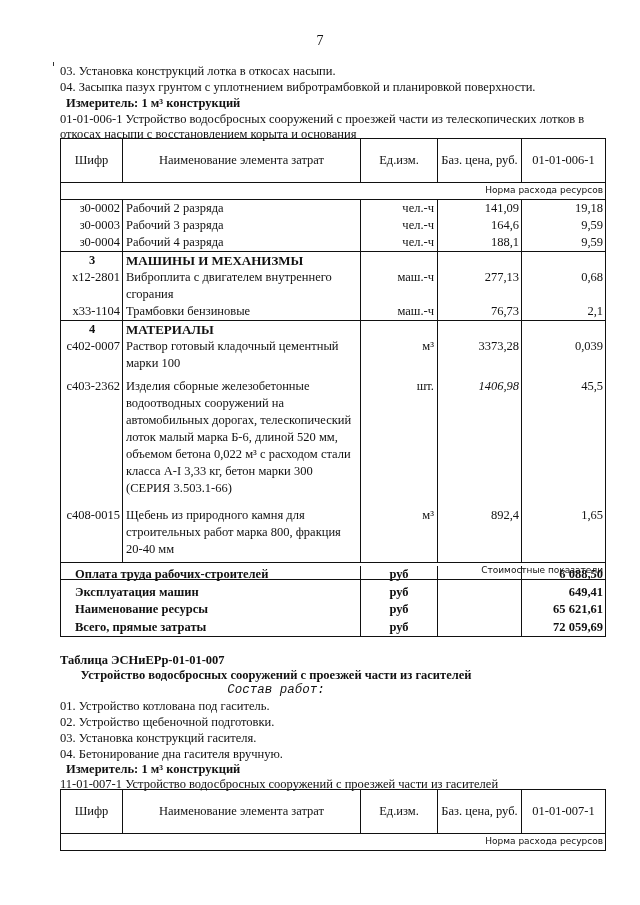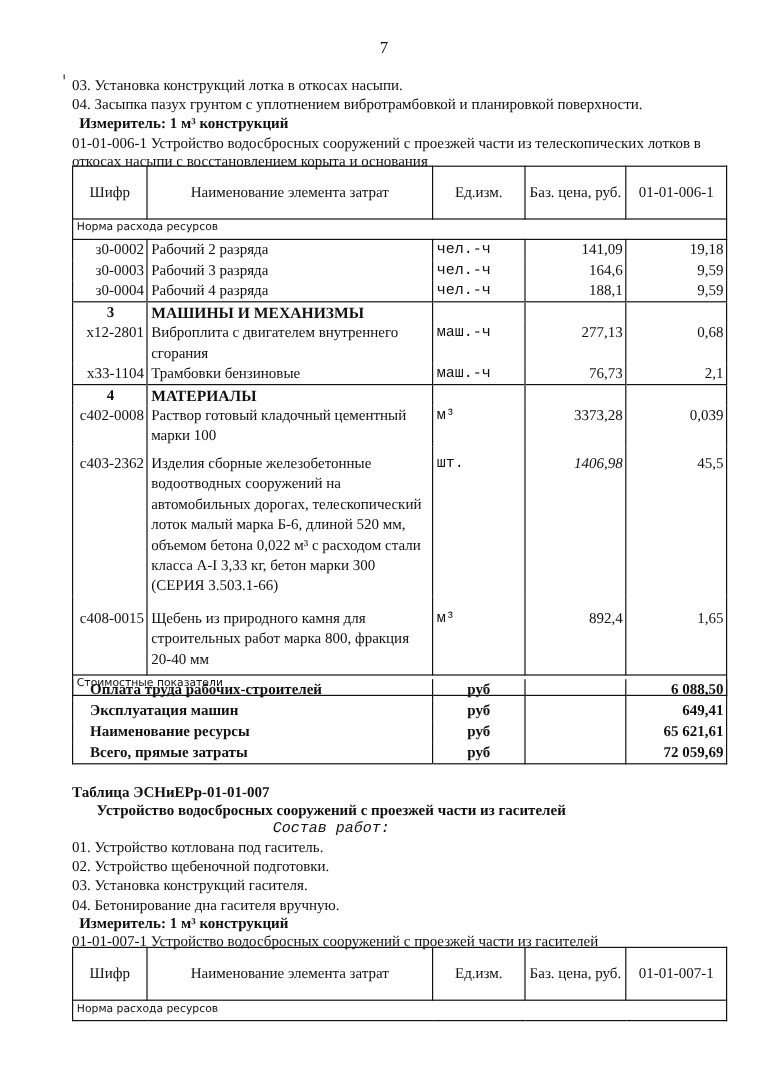--- a/index.html
+++ b/index.html
@@ -9,25 +9,25 @@
   .page-num { left: 0; width: 640px; top: 33px; text-align: center; font-size: 14px; }
   .line { left: 60px; font-size: 12.5px; }
   .bold { font-weight: bold; }
   .ital { font-style: italic; font-family: Liberation Mono, monospace; }
   .center { left: 0; width: 552px; text-align: center; }
   .mark { position: absolute; width: 1px; background: #333; }
 
   table.grid { position: absolute; left: 60px; width: 545px; border-collapse: collapse; table-layout: fixed; font-size: 12.5px; }
   table.grid td { padding: 0 3px; vertical-align: top; line-height: 17px; }
   table.grid .hdr td { border: 1.5px solid #111; text-align: center; vertical-align: middle; height: 44px; line-height: 15px; }
-  table.grid .norm td { border: 1.5px solid #111; font-family: "DejaVu Sans", "Liberation Sans", sans-serif; font-size: 9px; height: 17px; line-height: 15px; padding-right: 2px; }
+  table.grid .norm td { border: 1.5px solid #111; text-align: right; font-family: "DejaVu Sans", "Liberation Sans", sans-serif; font-size: 9px; height: 17px; line-height: 15px; padding-right: 2px; }
   .c1 { width: 62px; } .c2 { width: 238px; } .c3 { width: 77px; } .c4 { width: 84px; } .c5 { width: 84px; }
   td.code { text-align: right; border-left: 1.5px solid #111; border-right: 1.5px solid #111; padding-right: 2px !important; }
   td.name { border-right: 1.5px solid #111; white-space: normal; }
-  td.unit { text-align: left; border-right: 1.5px solid #111; font-family: Liberation Mono, monospace; }
+  td.unit { text-align: right; border-right: 1.5px solid #111; }
   td.price { text-align: right; border-right: 1.5px solid #111; padding-right: 2px !important; }
   td.val { text-align: right; border-right: 1.5px solid #111; padding-right: 2px !important; }
   tr.sec-top td { border-top: 1.5px solid #111; }
   tr.last td { border-bottom: 1.5px solid #111; }
   td.sec-num { text-align: center; font-weight: bold; }
   td.sec-title { font-weight: bold; font-size: 13px; }
 
   table.totals { position: absolute; left: 60px; width: 545px; border-collapse: collapse; table-layout: fixed; font-size: 12.5px; font-weight: bold; }
   table.totals td { line-height: 17.5px; padding: 0 3px; margin-top: 28px; }
   table.totals td.tname { padding-left: 14px; border-left: 1.5px solid #111; }
@@ -111,21 +111,21 @@
     <td class="val">2,1</td>
   </tr>
   <tr class="sec-top">
     <td class="code sec-num">4</td>
     <td class="name sec-title">МАТЕРИАЛЫ</td>
     <td class="unit"></td>
         <td class="price"></td>
         <td class="val"></td>
   </tr>
   <tr>
-    <td class="code">с402-0008</td>
+    <td class="code">с402-0007</td>
     <td class="name">Раствор готовый кладочный цементный марки 100</td>
     <td class="unit">м³</td>
     <td class="price">3373,28</td>
     <td class="val">0,039</td>
   </tr>
   <tr>
     <td class="code" style="padding-top:6px;">с403-2362</td>
     <td class="name" style="padding-top:6px;">Изделия сборные железобетонные водоотводных сооружений на автомобильных дорогах, телескопический лоток малый марка Б-6, длиной 520 мм, объемом бетона 0,022 м³ с расходом стали класса А-I 3,33 кг, бетон марки 300 (СЕРИЯ 3.503.1-66)</td>
     <td class="unit" style="padding-top:6px;">шт.</td>
     <td class="price" style="padding-top:6px;font-style:italic;">1406,98</td>
@@ -180,21 +180,21 @@
   </table>
 
 <div class="abs line bold" style="top:653px;">Таблица  ЭСНиЕРр-01-01-007</div>
 <div class="abs center bold" style="top:668px;">Устройство водосбросных сооружений с проезжей части из гасителей</div>
 <div class="abs center ital" style="top:683px;">Состав работ:</div>
 <div class="abs line" style="top:699px;">01. Устройство котлована под гаситель.</div>
 <div class="abs line" style="top:715px;">02. Устройство щебеночной подготовки.</div>
 <div class="abs line" style="top:731px;">03. Установка конструкций гасителя.</div>
 <div class="abs line" style="top:747px;">04. Бетонирование дна гасителя вручную.</div>
 <div class="abs line bold" style="top:762px; left:66px;">Измеритель: 1 м³ конструкций</div>
-<div class="abs line" style="top:777px;">01-01-007-1 Устройство водосбросных сооружений с проезжей части из гасителей</div>
+<div class="abs line" style="top:777px;">11-01-007-1 Устройство водосбросных сооружений с проезжей части из гасителей</div>
 
 <table class="grid" style="top:789px;">
   <colgroup>
       <col class="c1">
       <col class="c2">
       <col class="c3">
       <col class="c4">
       <col class="c5">
     </colgroup>
   <tbody>

